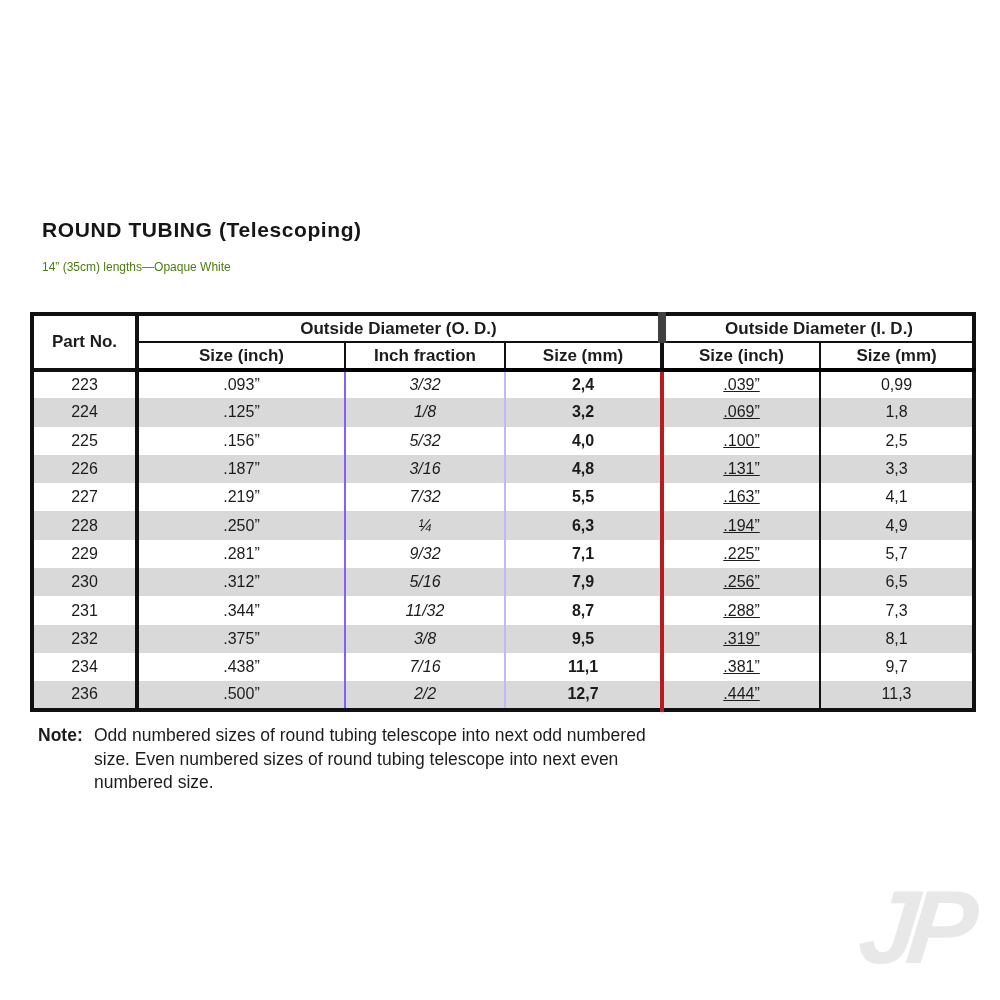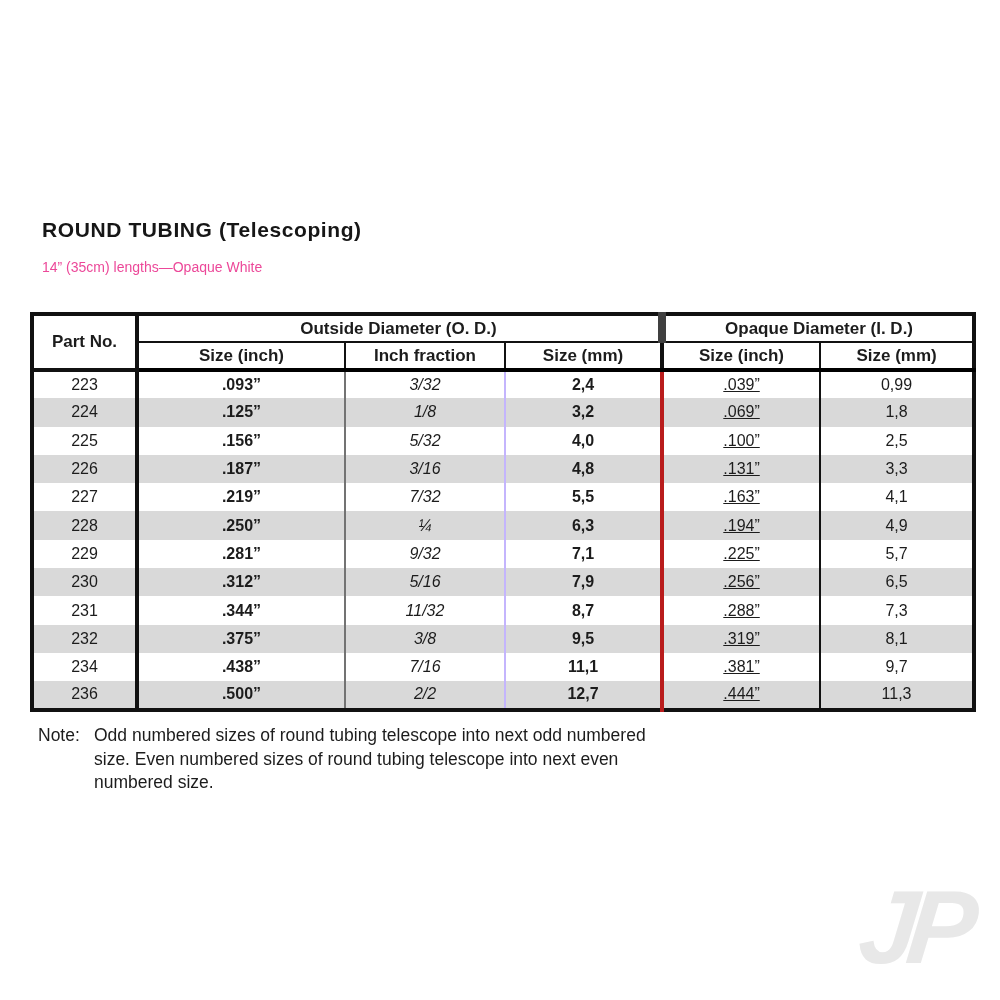--- a/index.html
+++ b/index.html
@@ -23,23 +23,23 @@
     top: 218px;
   }
   .title {
     font-size: 21px;
     font-weight: bold;
     letter-spacing: 0.6px;
     margin: 0 0 13px 0;
     color: #161616;
   }
   .subtitle {
-    font-size: 14px;
+    font-size: 12px;
     line-height: 24px;
-    color: #ec4899;
+    color: #4d7c0f;
   }
 
   
   table.spec {
     position: absolute;
     left: 30px;
     top: 312px;
     width: 942px;
     border-collapse: collapse;
     table-layout: fixed;
@@ -78,37 +78,37 @@
     border-right: 2px solid #111;
   }
   tr.head-row-2 th.thick-right {
     border-right: 4px solid #111;
   }
   tr.head-row-2 th:last-child {
     border-right: none;
   }
 
   tbody td:nth-child(1) { border-right: 4px solid #111; }
-  tbody td:nth-child(2) { border-right: 2px solid #737373; font-weight: bold; }
+  tbody td:nth-child(2) { border-right: 2px solid #8b5cf6; }
   tbody td:nth-child(3) { border-right: 2px solid #c4b5fd; font-style: italic; }
   tbody td:nth-child(4) { border-right: 4px solid #b91c1c; font-weight: bold; }
   tbody td:nth-child(5) { border-right: 2px solid #111; text-decoration: underline; }
   tbody tr:nth-child(even) { background: #d9d9d9; }
 
   
   .note {
     position: absolute;
     left: 38px;
     top: 724px;
     display: flex;
     font-size: 17.5px;
     line-height: 23.5px;
   }
   .note-label {
-    font-weight: normal;
+    font-weight: bold;
     flex: none;
     width: 56px;
   }
   .note-text {
     width: 560px;
   }
 
   
   .watermark {
     position: absolute;
@@ -137,21 +137,21 @@
     <col style="width:208px">
     <col style="width:160px">
     <col style="width:157px">
     <col style="width:158px">
     <col style="width:154px">
   </colgroup>
   <thead>
     <tr class="head-row-1">
       <th class="part-hdr" rowspan="2">Part No.</th>
       <th class="od-hdr" colspan="3">Outside Diameter (O. D.)</th>
-      <th class="id-hdr" colspan="2">Opaque Diameter (I. D.)</th>
+      <th class="id-hdr" colspan="2">Outside Diameter (I. D.)</th>
     </tr>
     <tr class="head-row-2">
       <th>Size (inch)</th>
       <th>Inch fraction</th>
       <th class="thick-right">Size (mm)</th>
       <th>Size (inch)</th>
       <th>Size (mm)</th>
     </tr>
   </thead>
   <tbody>

